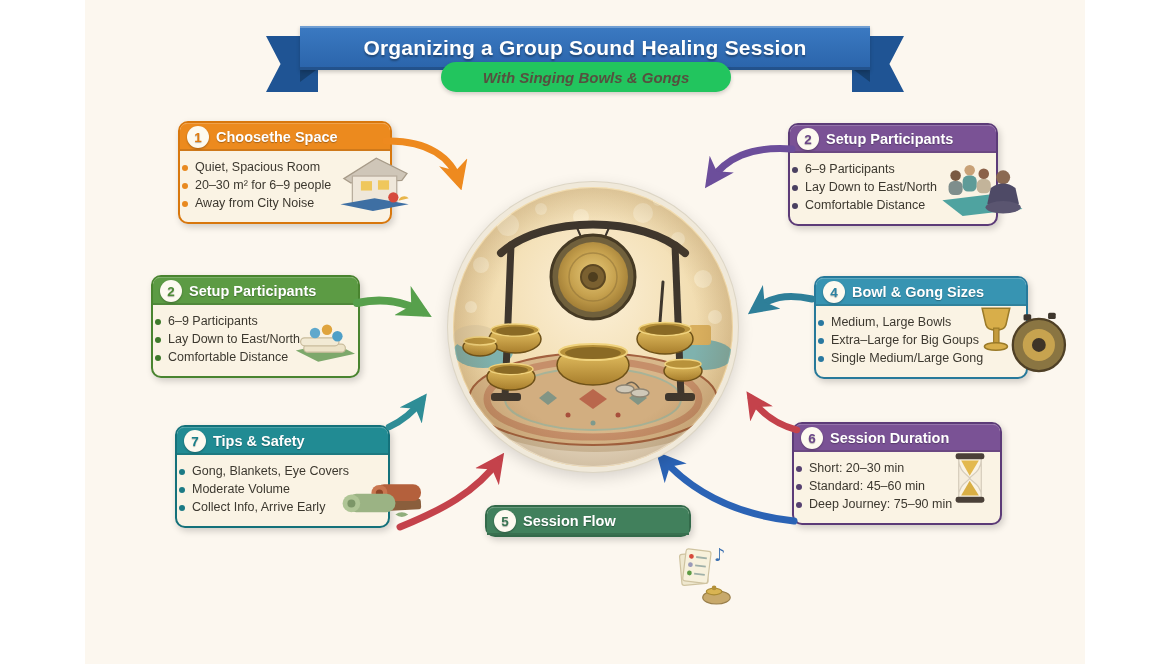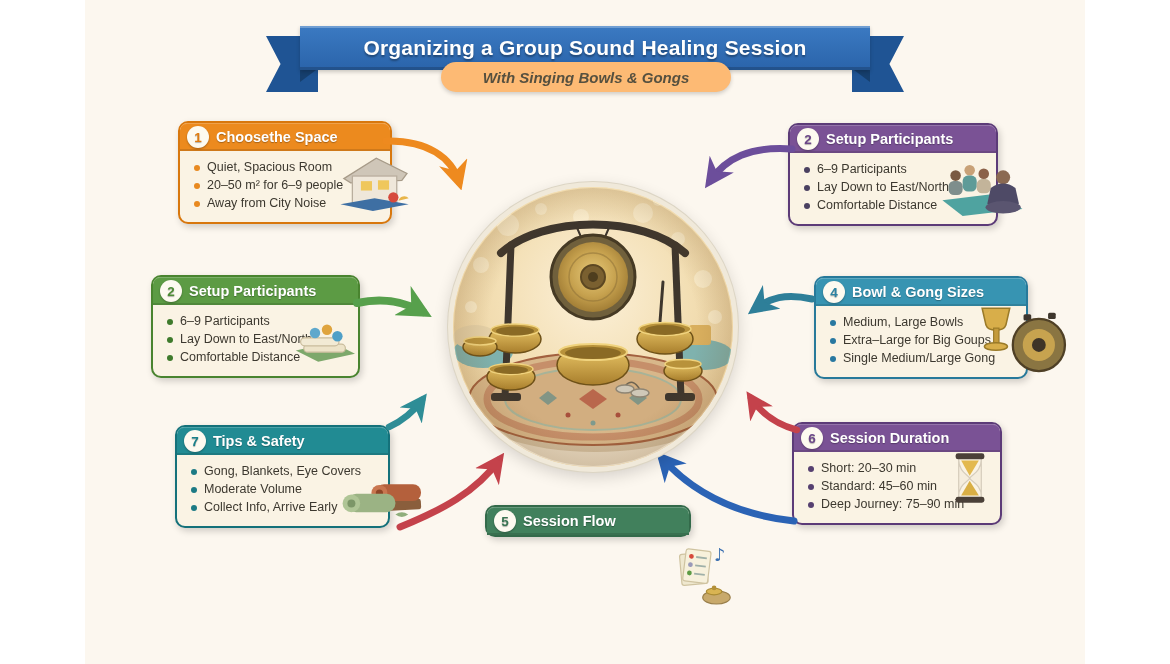--- a/index.html
+++ b/index.html
@@ -13,35 +13,35 @@
   .ribbon-flap.right{left:852px;clip-path:polygon(0 0,100% 0,72% 50%,100% 100%,0 100%);}
   .ribbon-fold{position:absolute;top:70px;width:0;height:0;}
   .ribbon-fold.left{left:300px;border-top:12px solid #163F6E;border-right:16px solid transparent;}
   .ribbon-fold.right{left:854px;border-top:12px solid #163F6E;border-left:16px solid transparent;}
   .ribbon-band{position:absolute;left:300px;top:26px;width:570px;height:44px;
      background:linear-gradient(#3B7AC2,#2A64AA);
      box-shadow:inset 0 2px 0 rgba(255,255,255,.28), inset 0 -3px 0 rgba(0,0,0,.18), 0 2px 4px rgba(0,0,0,.2);
      display:flex;align-items:center;justify-content:center;}
   .ribbon-band .title{color:#ffffff;font-size:21px;font-weight:bold;letter-spacing:.2px;
      text-shadow:0 2px 2px rgba(0,0,0,.35);}
-  .subtitle-pill{position:absolute;left:441px;top:62px;width:290px;height:30px;background:#fdba74;
+  .subtitle-pill{position:absolute;left:441px;top:62px;width:290px;height:30px;background:#22c55e;
      border-radius:16px;box-shadow:0 2px 4px rgba(0,0,0,.18);display:flex;align-items:center;justify-content:center;}
   .subtitle-pill .sub{color:#56503F;font-size:15px;font-weight:bold;font-style:italic;}
 
   
   .card{position:absolute;border-radius:10px;background:#FAF3E4;border:2px solid var(--brd);
         box-shadow:2px 3px 7px rgba(0,0,0,.18);}
   .card-header{position:relative;background:var(--hdr);color:#fff;font-weight:bold;font-size:14.5px;
         padding:6px 8px 6px 36px;border-radius:7px 7px 0 0;
         box-shadow:inset 0 1px 0 rgba(255,255,255,.2), inset 0 -2px 0 rgba(0,0,0,.12);
         text-shadow:0 1px 1px rgba(0,0,0,.3);white-space:nowrap;}
   .badge{position:absolute;left:7px;top:50%;transform:translateY(-50%);width:22px;height:22px;border-radius:50%;
         background:#FDFAF0;color:var(--num);font-size:13.5px;font-weight:bold;
         display:flex;align-items:center;justify-content:center;box-shadow:0 1px 2px rgba(0,0,0,.3);}
-  .card-body{padding:5px 8px 8px 14px;}
+  .card-body{padding:5px 8px 8px 2px;}
   .card-body ul{list-style:none;margin:2px 0 0 0;padding:0;}
   .card-body li{position:relative;padding-left:13px;margin:4px 0;font-size:12.5px;color:#3C382F;white-space:nowrap;}
   .card-body li::before{content:"";position:absolute;left:0;top:5px;width:6px;height:6px;border-radius:50%;
         background:var(--dot);}
   .il{position:absolute;pointer-events:none;z-index:3;}
 
   #card-0{left:178px;top:121px;width:210px;--hdr:#EC8A1E;--brd:#D8770D;--num:#E07C10;--dot:#E8891F;}
   #card-1{left:788px;top:123px;width:206px;--hdr:#7A5295;--brd:#5C3B78;--num:#6B4788;--dot:#4A4060;}
   #card-2{left:151px;top:275px;width:205px;--hdr:#5C9B44;--brd:#49842F;--num:#4E8C36;--dot:#3E7A2B;}
   #card-3{left:814px;top:276px;width:210px;--hdr:#3794B2;--brd:#27799A;--num:#2C83A3;--dot:#2878A0;}
@@ -248,21 +248,21 @@
   </div>
 
   <div class="card" id="card-0">
     <div class="card-header">
       <span class="badge">1</span>
       <span>Choosethe Space</span>
     </div>
     <div class="card-body">
       <ul>
         <li><span>Quiet, Spacious Room</span></li>
-        <li><span>20–50 m² for 6–9 people</span></li>
+        <li><span>20–30 m² for 6–9 people</span></li>
         <li><span>Away from City Noise</span></li>
       </ul>
     </div>
     <svg class="il" style="left:152px;top:30px" width="80" height="64" viewBox="0 0 90 75">
       <polygon points="12,30 50,6 86,24 80,32 20,35" fill="#CFC6B8" stroke="#A79B89" stroke-width="1.5"></polygon>
       <rect x="22" y="27" width="52" height="33" fill="#EFE7DA" stroke="#B9AE9E" stroke-width="1.5"></rect>
       <rect x="32" y="33" width="13" height="11" fill="#EFC75C"></rect>
       <rect x="52" y="32" width="13" height="11" fill="#EFC75C"></rect>
       <polygon points="8,60 48,53 88,60 46,68" fill="#3E6FA3"></polygon>
       <circle cx="70" cy="52" r="6" fill="#D6493C"></circle>

